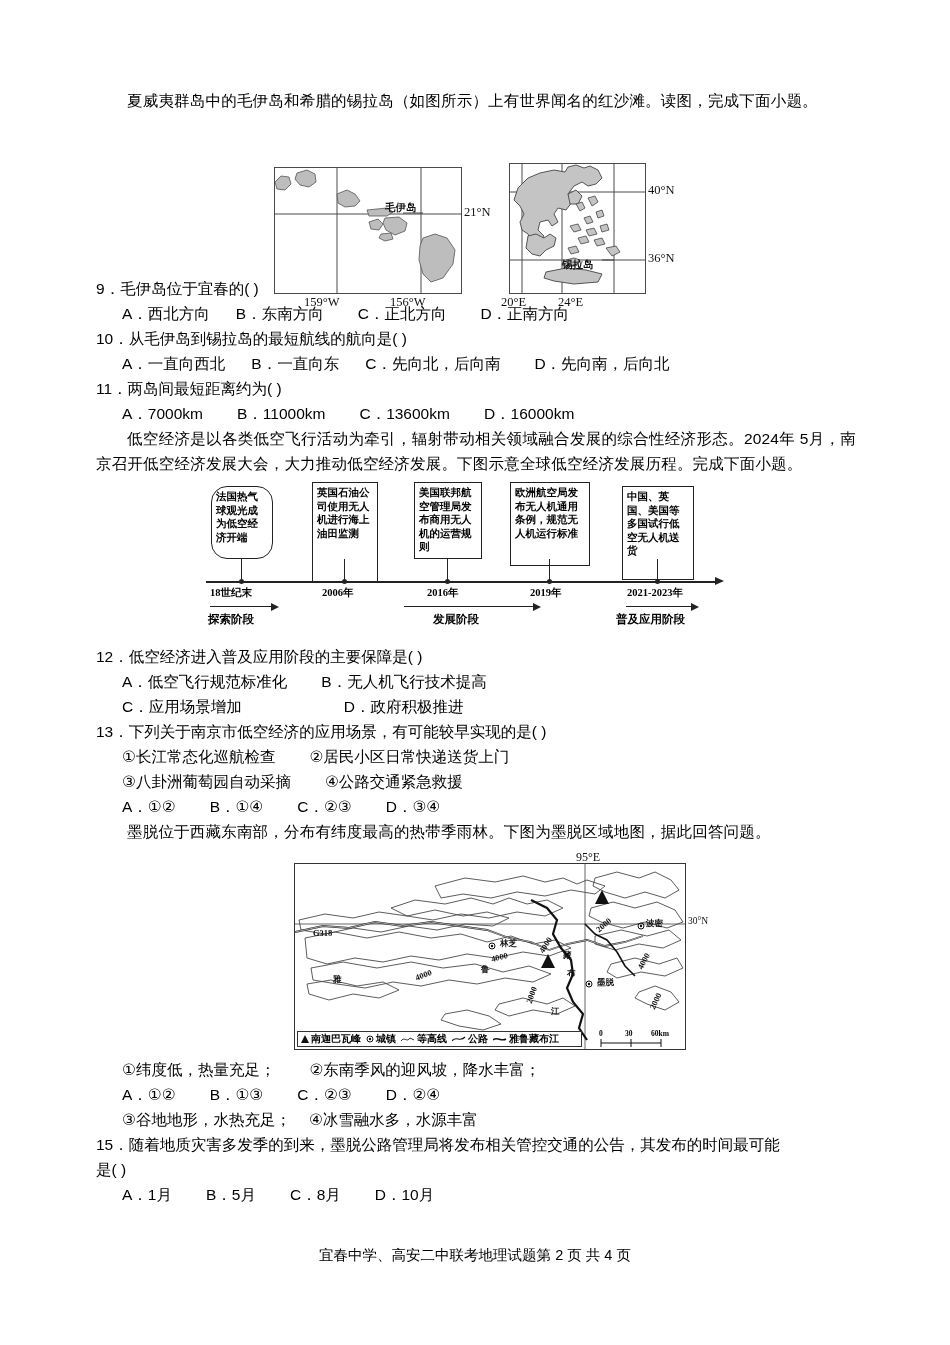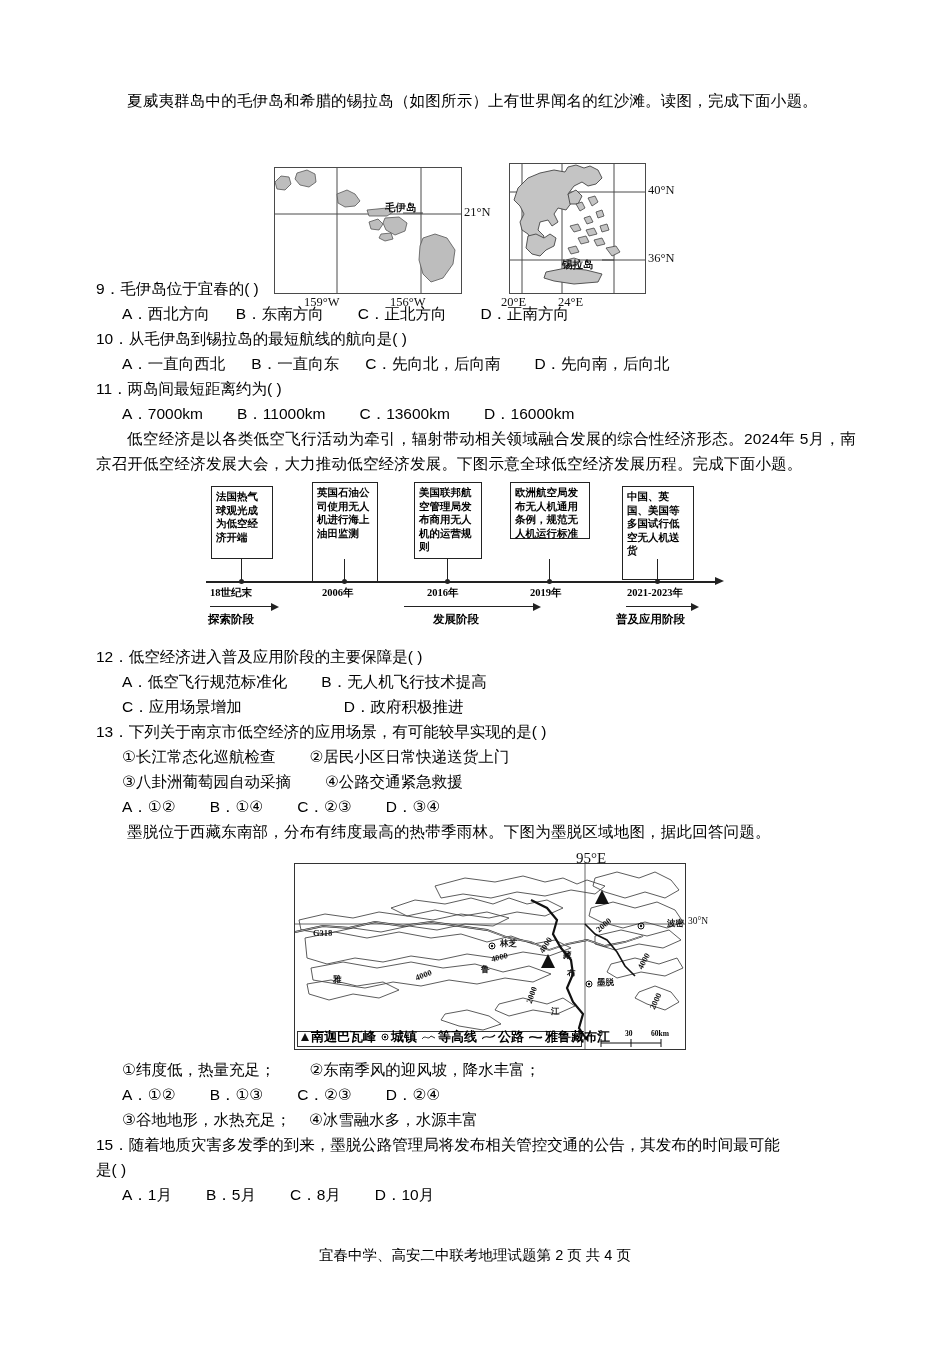--- a/index.html
+++ b/index.html
@@ -200,25 +200,25 @@
   }
   .legend-box {
     position: absolute;
     left: 2px;
     bottom: 2px;
     width: 285px;
     height: 16px;
     border: 1px solid #333;
     background: #fff;
     display: flex;
-    align-items: flex-end;
+    align-items: flex-start;
     gap: 5px;
     padding: 0 3px;
     box-sizing: border-box;
-    font-size: 13px;
+    font-size: 10px;
     font-family: "Liberation Serif", serif;
     font-weight: bold;
     color: #000;
   }
   .leg-item { display:flex; align-items:center; gap:2px; white-space:nowrap; }
   .scalebar {
     position: absolute;
     right: 6px;
     bottom: 3px;
     width: 80px;
@@ -349,24 +349,24 @@
     </p>
     <p class="opt-line">
       <span class="opt">A．7000km</span><span class="sp-2"></span><span class="opt">B．11000km</span><span class="sp-2"></span><span class="opt">C．13600km</span><span class="sp-2"></span><span class="opt">D．16000km</span>
     </p>
   </div>
 
   <p class="para">低空经济是以各类低空飞行活动为牵引，辐射带动相关领域融合发展的综合性经济形态。2024年 5月，南京召开低空经济发展大会，大力推动低空经济发展。下图示意全球低空经济发展历程。完成下面小题。</p>
 
   <div class="fig2">
 
-    <div class="tl-box" style="left:115px; top:6px; width:62px; height:73px;">法国热气球观光成为低空经济开端</div>
+    <div class="tl-box" style="left:115px; top:6px; width:62px; height:73px;border-radius:16px;">法国热气球观光成为低空经济开端</div>
     <div class="tl-box" style="left:216px; top:2px; width:66px; height:100px;">英国石油公司使用无人机进行海上油田监测</div>
     <div class="tl-box" style="left:318px; top:2px; width:68px; height:77px;">美国联邦航空管理局发布商用无人机的运营规则</div>
-    <div class="tl-box" style="left:414px; top:2px; width:80px; height:57px;">欧洲航空局发布无人机通用条例，规范无人机运行标准</div>
+    <div class="tl-box" style="left:414px; top:2px; width:80px; height:84px;">欧洲航空局发布无人机通用条例，规范无人机运行标准</div>
     <div class="tl-box" style="left:526px; top:6px; width:72px; height:94px;">中国、英国、美国等多国试行低空无人机送货</div>
 
     <div class="tl-stem" style="left:145px; top:79px; height:23px;"></div>
     <div class="tl-stem" style="left:248px; top:79px; height:23px;"></div>
     <div class="tl-stem" style="left:351px; top:79px; height:23px;"></div>
     <div class="tl-stem" style="left:453px; top:79px; height:23px;"></div>
     <div class="tl-stem" style="left:561px; top:79px; height:23px;"></div>
 
     <div class="tl-axis" style="left:110px; top:101px; width:510px;"></div>
     <div class="tl-arrow-main" style="left:619px; top:97px;"></div>
@@ -418,21 +418,21 @@
       <span class="opt">③八卦洲葡萄园自动采摘</span><span class="sp-2"></span><span class="opt">④公路交通紧急救援</span>
     </p>
     <p class="opt-line">
       <span class="opt">A．①②</span><span class="sp-2"></span><span class="opt">B．①④</span><span class="sp-2"></span><span class="opt">C．②③</span><span class="sp-2"></span><span class="opt">D．③④</span>
     </p>
   </div>
 
   <p class="para">墨脱位于西藏东南部，分布有纬度最高的热带季雨林。下图为墨脱区域地图，据此回答问题。</p>
 
   <div class="fig3">
-    <span class="maplabel" style="left:480px; top:0px; font-size:15px;">95°E</span>
+    <span class="maplabel" style="left:480px; top:0px; font-size:12px;">95°E</span>
 
     <div class="motuo-frame">
       <svg width="390" height="185" viewBox="0 0 390 185" style="position:absolute;left:0;top:0;">
 
         <line x1="290" y1="0" x2="290" y2="185" stroke="#555" stroke-width="0.9"></line>
         <line x1="0" y1="60" x2="390" y2="60" stroke="#555" stroke-width="0.9"></line>
 
         <path d="M140,22 L170,14 L200,18 L228,12 L250,18 L268,14 L282,20 L292,16 L310,22 L300,30 L276,26 L250,32 L222,28 L196,34 L168,30 L146,34 Z" fill="none" stroke="#4a4a4a" stroke-width="0.9"></path>
         <path d="M96,44 L120,36 L150,40 L176,34 L198,40 L214,34 L232,40 L252,36 L268,44 L250,52 L222,48 L194,54 L166,50 L138,56 L112,52 Z" fill="none" stroke="#4a4a4a" stroke-width="0.9"></path>
         <path d="M4,56 L30,50 L58,54 L84,48 L112,52 L140,46 L168,52 L192,48 L214,54 L198,62 L170,60 L142,66 L114,62 L86,68 L58,64 L30,70 L6,66 Z" fill="none" stroke="#4a4a4a" stroke-width="0.9"></path>
@@ -463,21 +463,21 @@
         <circle cx="197" cy="82" r="3" fill="none" stroke="#111" stroke-width="1"></circle>
         <circle cx="197" cy="82" r="1.2" fill="#111"></circle>
         <circle cx="346" cy="62" r="3" fill="none" stroke="#111" stroke-width="1"></circle>
         <circle cx="346" cy="62" r="1.2" fill="#111"></circle>
         <circle cx="294" cy="120" r="3" fill="none" stroke="#111" stroke-width="1"></circle>
         <circle cx="294" cy="120" r="1.2" fill="#111"></circle>
       </svg>
 
       <span class="m-label" style="left:18px; top:64px;">G318</span>
       <span class="m-label" style="left:205px; top:74px;">林芝</span>
-      <span class="m-label" style="left:372px; top:54px;">波密</span>
+      <span class="m-label" style="left:351px; top:54px;">波密</span>
       <span class="m-label" style="left:302px; top:113px;">墨脱</span>
 
       <span class="m-label" style="left:196px; top:88px; transform:rotate(-14deg);">4000</span>
       <span class="m-label" style="left:242px; top:76px; transform:rotate(-58deg);">4000</span>
       <span class="m-label" style="left:120px; top:106px; transform:rotate(-20deg);">4000</span>
       <span class="m-label" style="left:340px; top:92px; transform:rotate(-62deg);">4000</span>
       <span class="m-label" style="left:228px; top:126px; transform:rotate(-70deg);">2000</span>
       <span class="m-label" style="left:352px; top:132px; transform:rotate(-64deg);">2000</span>
       <span class="m-label" style="left:300px; top:56px; transform:rotate(-40deg);">2000</span>
 

